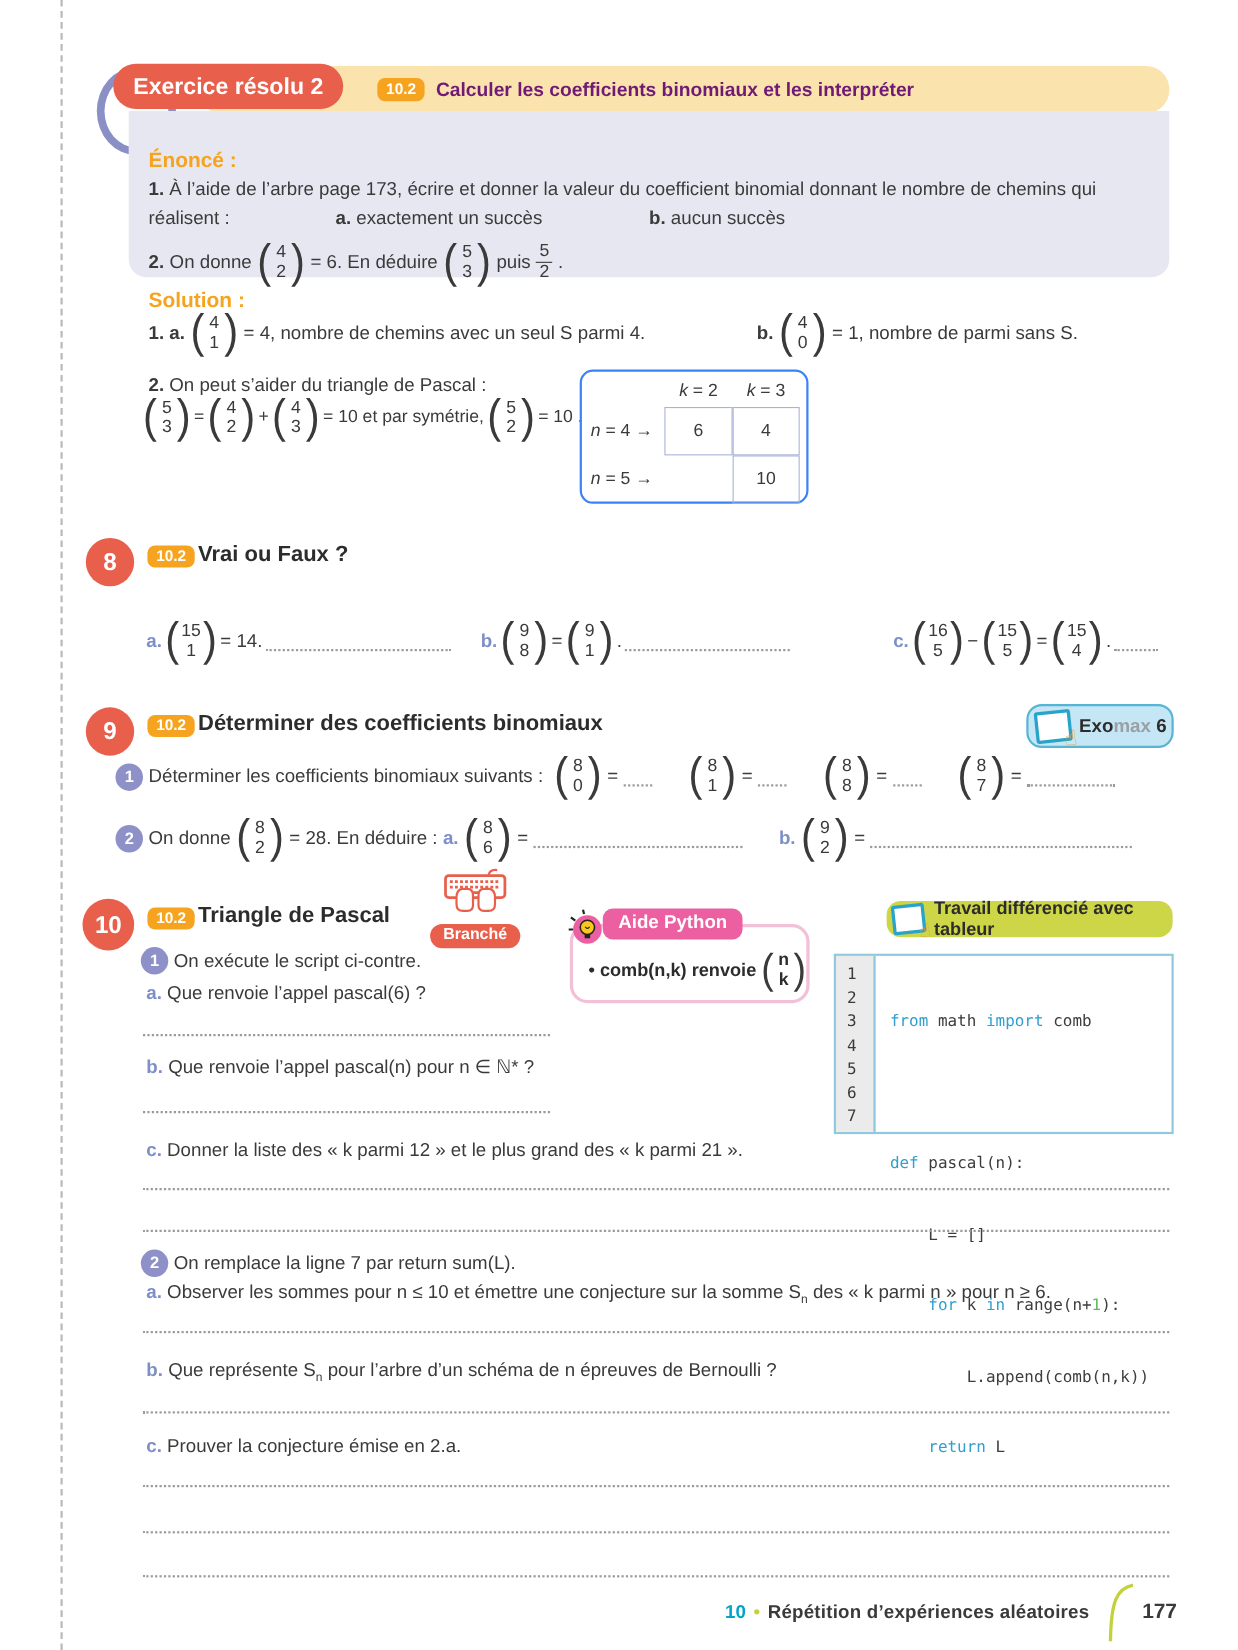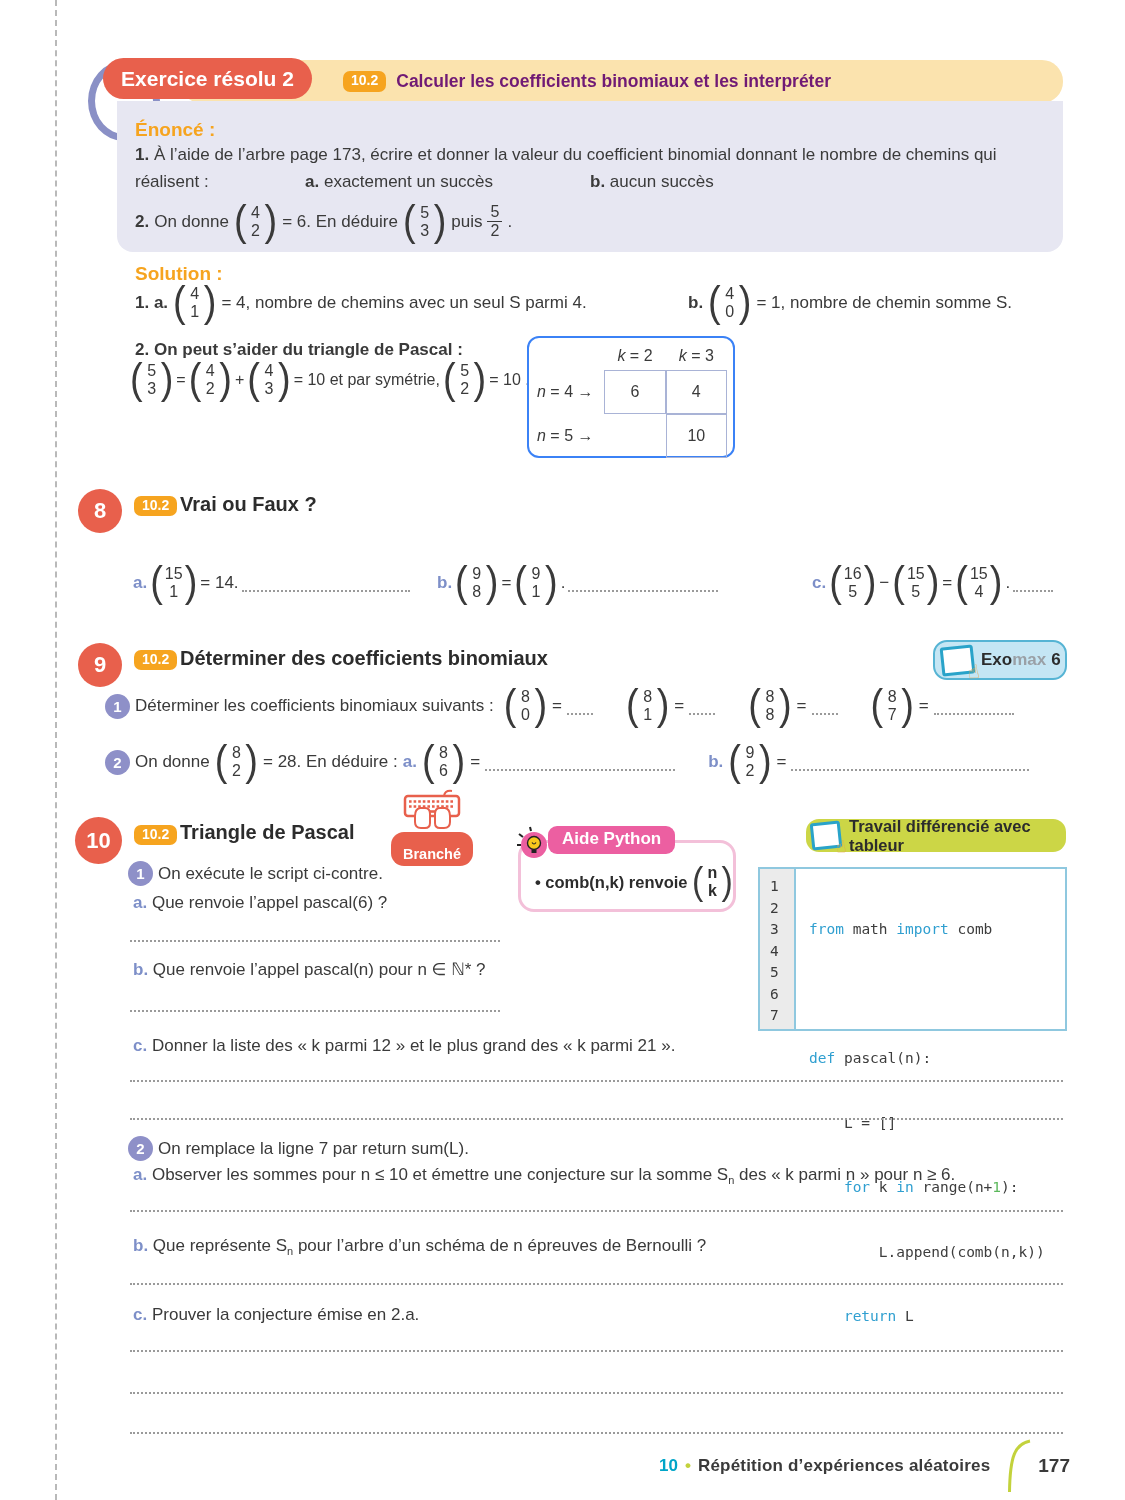--- a/index.html
+++ b/index.html
@@ -9,21 +9,21 @@
 
   
   .arc{position:absolute;left:88px;top:61px;width:58px;height:66px;border:7px solid #8a90c6;
        border-radius:50%;background:transparent;z-index:1;}
   .banner{position:absolute;left:180px;top:60px;width:883px;height:43px;background:#fbe3ae;
           border-radius:21px;display:flex;align-items:center;padding-left:163px;box-sizing:border-box;z-index:2;}
   .banner-title{font-weight:bold;font-size:17.5px;color:#701a75;margin-left:10px;}
   .redpill{position:absolute;left:103px;top:58px;width:209px;height:41px;background:#e8604c;border-radius:21px;
            color:#fff;font-weight:bold;font-size:21px;display:flex;align-items:center;justify-content:center;z-index:3;}
   .lavender{position:absolute;left:117px;top:101px;width:946px;height:151px;background:#e7e7f2;
-            border-radius:0 0 16px 16px;z-index:2;box-sizing:border-box;padding:18px 20px 0 18px;}
+            border-radius:0 0 16px 16px;z-index:2;box-sizing:border-box;padding:35px 20px 0 18px;}
   .badge102{display:inline-block;background:#f6a41f;color:#fff;font-weight:bold;font-size:14px;
             padding:2px 8px 3px;border-radius:7px;line-height:1.1;}
   .orange-label{color:#f6a41f;font-weight:bold;font-size:19px;}
   .ptext{font-size:17px;line-height:27px;}
   .l2{position:relative;height:27px;}
   .opt-a{position:absolute;left:170px;}
   .opt-b{position:absolute;left:455px;}
 
   
   .mrow{position:absolute;display:flex;align-items:center;font-size:17px;}
@@ -67,21 +67,21 @@
   .tabicon .hand{position:absolute;right:-7px;bottom:-11px;font-size:19px;color:#e0a54e;
                  font-family:"DejaVu Sans",sans-serif;line-height:1;}
   .exomax .t1{font-weight:bold;font-size:17px;color:#2c2c2c;}
   .exomax .t2{font-weight:bold;font-size:17px;color:#9aa0a6;}
   .travail{position:absolute;left:806px;top:819px;width:260px;height:33px;background:#ccd646;border-radius:13px;
            display:flex;align-items:center;box-sizing:border-box;font-weight:bold;font-size:16.5px;color:#2c2c2c;}
   .travail .tabicon{width:24px;height:21px;margin:0 8px 0 5px;}
   .travail .tabicon .hand{font-size:17px;}
   .branche-wrap{position:absolute;left:380px;top:788px;width:104px;text-align:center;}
   .branche-pill{display:inline-block;background:#e8604c;color:#fff;font-weight:bold;font-size:14.5px;
-                border-radius:13px;padding:14px 12px 4px;margin-top:-8px;position:relative;z-index:2;}
+                border-radius:13px;padding:2px 12px 4px;margin-top:-8px;position:relative;z-index:2;}
 
   
   .aide{position:absolute;left:518px;top:818px;width:218px;}
   .aide-head{position:absolute;top:8px;left:30px;background:#ec5fa1;color:#fff;font-weight:bold;font-size:17px;
              padding:3px 14px 5px;border-radius:9px;z-index:3;}
   .aide-bulb{position:absolute;left:-2px;top:8px;z-index:4;}
   .aide-body{margin-top:22px;background:#fff;border:3px solid #f3c0d9;border-radius:16px;min-height:72px;
              display:flex;align-items:center;padding:20px 8px 8px 14px;box-sizing:border-box;
              font-weight:bold;font-size:16.5px;color:#2c2c2c;}
   .aide-body .binom .par{font-size:34px;}
@@ -167,24 +167,24 @@
     <span style="position:absolute;left:553px;display:inline-flex;align-items:center;">
       <b style="margin-right:5px;">b.</b>
       <span class="binom" style="margin-right:5px;">
           <span class="par">(</span>
           <span class="bcol">
             <span>4</span>
             <span>0</span>
           </span>
           <span class="par">)</span>
         </span>
-      <span>= 1, nombre de chemin somme S.</span>
+      <span>= 1, nombre de parmi sans S.</span>
     </span>
   </div>
-  <div class="trow" style="left:135px;top:338px;font-weight:bold;"><b>2.</b> <span>On peut s’aider du triangle de Pascal :</span></div>
+  <div class="trow" style="left:135px;top:338px;"><b>2.</b> <span>On peut s’aider du triangle de Pascal :</span></div>
   <div class="mrow tight" style="left:130px;top:362px;font-size:16px;">
     <span class="binom">
         <span class="par">(</span>
         <span class="bcol">
           <span>5</span>
           <span>3</span>
         </span>
         <span class="par">)</span>
       </span>
     <span>=</span>

